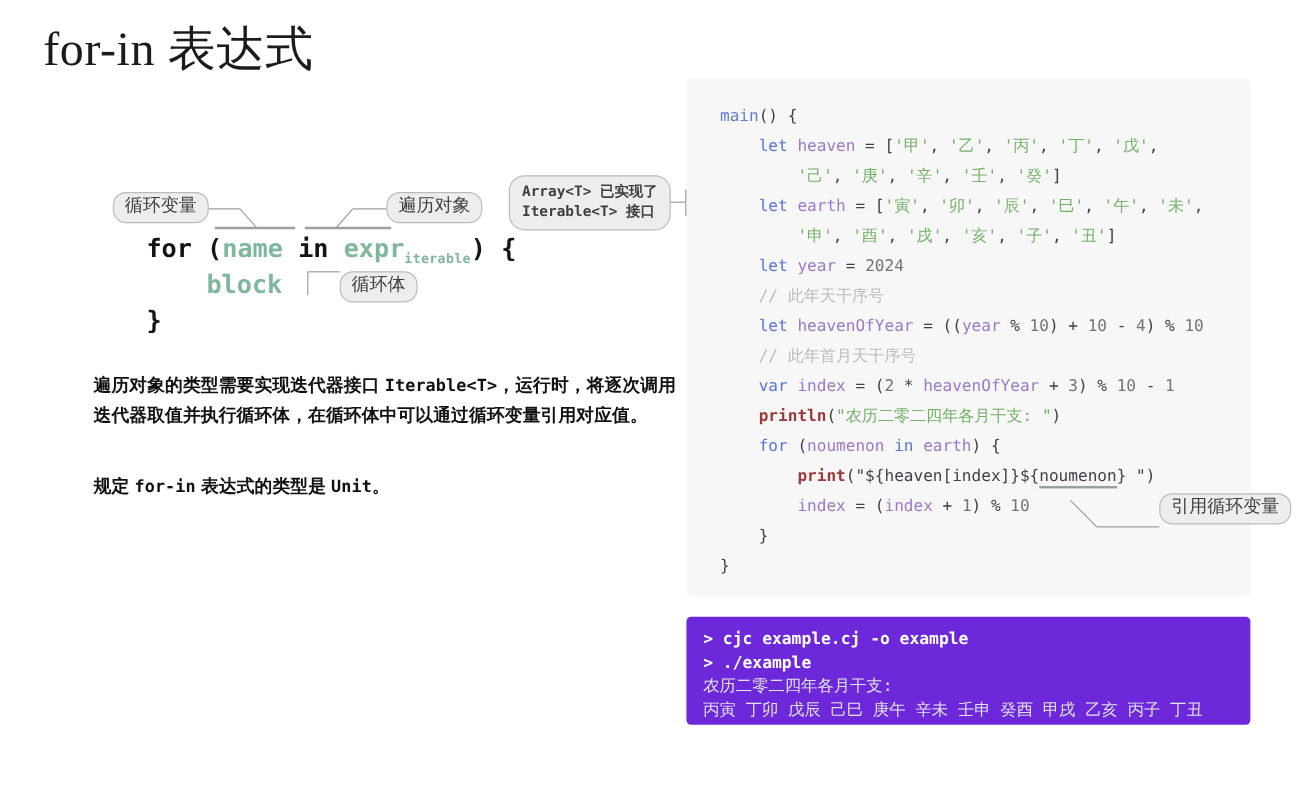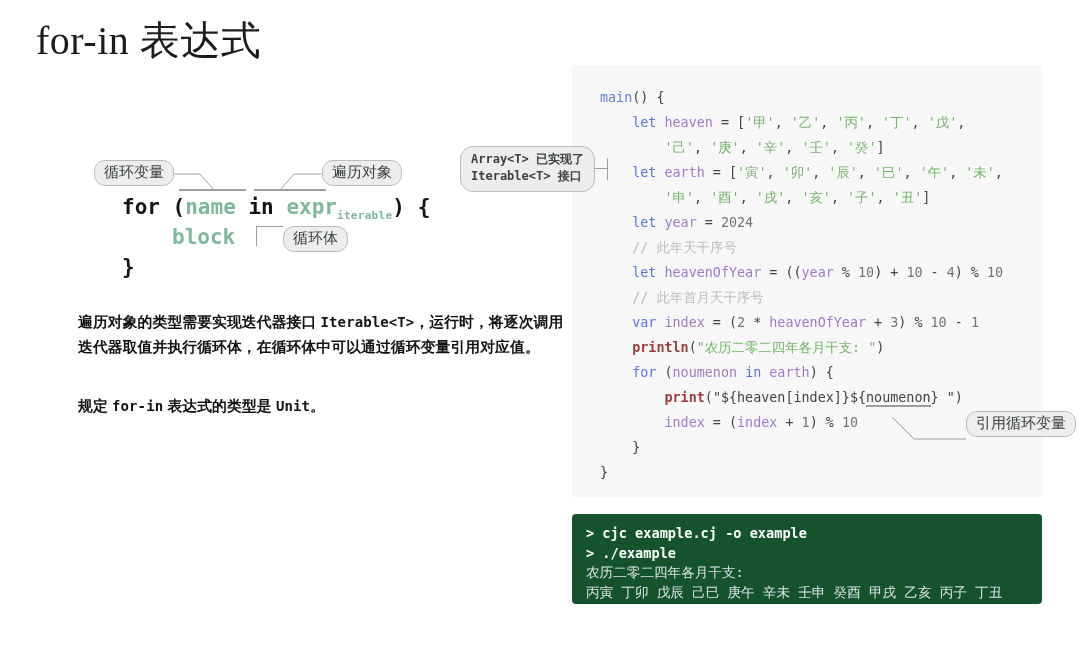--- a/index.html
+++ b/index.html
@@ -157,21 +157,21 @@
   .k-str    { color: #73b368; }
   .k-num    { color: #737373; }
   .k-cmt    { color: #b9bcc0; margin-top: 32px; }
   .k-call   { color: #9b3a3a; font-weight: bold; }
   .k-plain  { color: #3f4246; }
   .k-ul     { border-bottom: 2px solid #9a9da0; }
 
   
   .callout-array {
     position: absolute;
-    left: 460px;
+    left: 424px;
     top: 146px;
     display: flex;
     align-items: center;
   }
   .callout-array .lead {
     width: 12px;
     height: 1px;
     background: #9b9fa1;
   }
   .callout-array .bar {
@@ -186,21 +186,21 @@
     top: 411px;
   }
 
   
   .terminal {
     position: absolute;
     left: 572px;
     top: 514px;
     width: 470px;
     height: 90px;
-    background: #14532d;
+    background: #6d28d9;
     border-radius: 4px;
     padding: 10px 0 0 14px;
     box-sizing: border-box;
     overflow: hidden;
   }
   .terminal pre {
     margin: 0;
     font-family: "DejaVu Sans Mono", "Liberation Mono", monospace;
     font-size: 13.6px;
     line-height: 19.5px;

